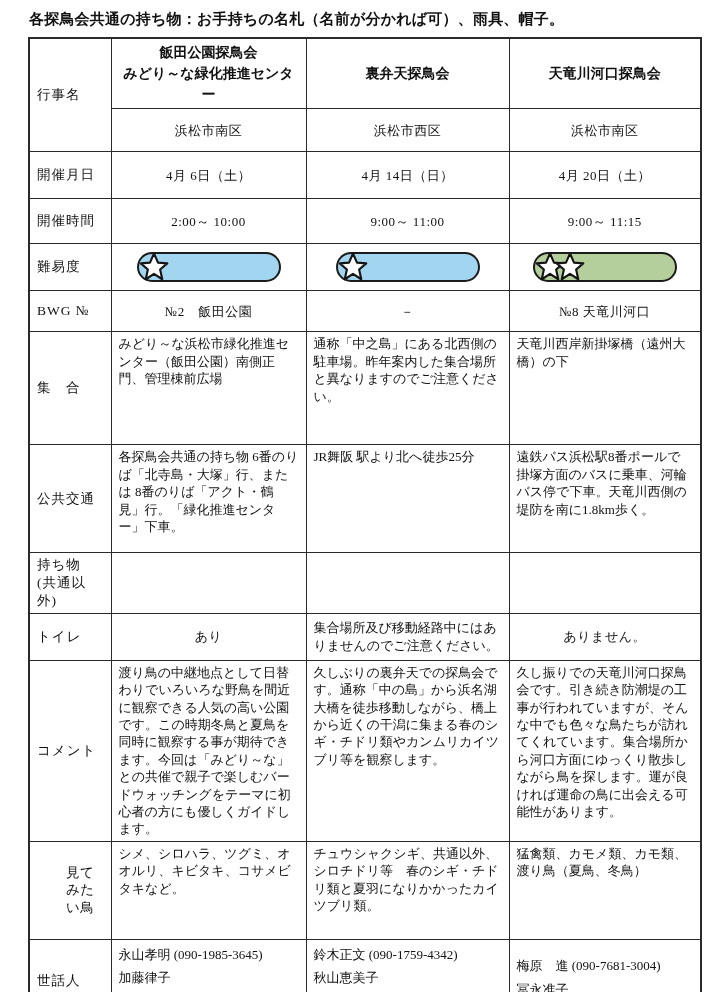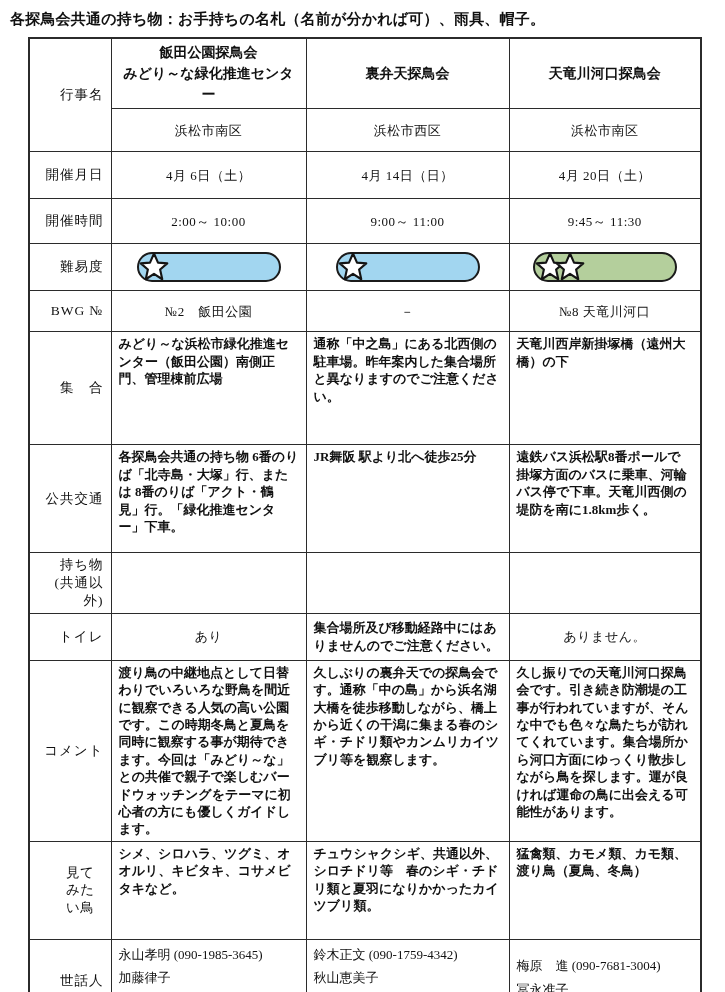--- a/index.html
+++ b/index.html
@@ -4,20 +4,21 @@
 <style>
   html,body{margin:0;padding:0;background:#fff;}
   body{
     width:725px;height:992px;
     font-family:"Liberation Serif","DejaVu Serif",serif;
     color:#111;
     position:relative;
   }
   .page-header{
     padding:7px 6px 6px 10px;
+    margin-left:19px;
   }
   .page-header .hline{
     font-size:15px;
     font-weight:600;
     line-height:1.62;
     letter-spacing:0.2px;
     white-space:nowrap;
   }
   table.sched{
     border-collapse:collapse;
@@ -32,37 +33,37 @@
   table.sched{border-width:2px;}
   td{
     padding:3px 7px;
     font-size:13px;
     line-height:1.32;
     vertical-align:middle;
     overflow:hidden;
     margin-top:7px;
   }
   td.lbl{
-    text-align:right;
+    text-align:left;
     font-size:13.5px;
     letter-spacing:1px;
     white-space:pre-line;
   }
   td.lbl.left{ text-align:left; letter-spacing:0.5px;padding-left:36px;}
   td.evname{
     text-align:center;
     font-family:"Liberation Sans","DejaVu Sans",sans-serif;
     font-weight:700;
     font-size:14px;
     line-height:1.5;
     white-space:pre-line;
   }
   td.center{ text-align:center; font-size:13px; letter-spacing:0.5px;}
   td.top{ vertical-align:top; }
-  td.body{ line-height:1.34;font-weight:bold; }
+  td.body{ line-height:1.34; }
   td.names{ line-height:1.8; white-space:pre-line; vertical-align:middle;}
   .ml{ white-space:pre-line; }
   
   .pill{
     width:140px;height:26px;
     border:2px solid #1b1b1b;
     border-radius:15px;
     display:flex;
     align-items:center;
     margin:0 auto;
@@ -105,21 +106,21 @@
     <td class="lbl ml" style="height:40px">開催月日</td>
     <td class="center">4月 6日（土）</td>
     <td class="center">4月 14日（日）</td>
     <td class="center">4月 20日（土）</td>
   </tr>
 
   <tr>
     <td class="lbl ml" style="height:38px">開催時間</td>
     <td class="center">2:00～ 10:00</td>
     <td class="center">9:00～ 11:00</td>
-    <td class="center">9:45～ 11:30</td>
+    <td class="center">9:00～ 11:15</td>
   </tr>
 
   <tr>
     <td class="lbl ml" style="height:40px">難易度</td>
     <td>
           <div class="pill" style="background-color: rgb(162, 214, 240);">
             <svg viewBox="0 0 24 24">
               <polygon points="12,1.2 15.2,8.5 22.6,9.1 16.9,14 18.6,21.8 12,17.5 5.4,21.8 7.1,14 1.4,9.1 8.8,8.5" fill="#ffffff" stroke="#141414" stroke-width="1.7" stroke-linejoin="round"></polygon>
             </svg>
           </div>

